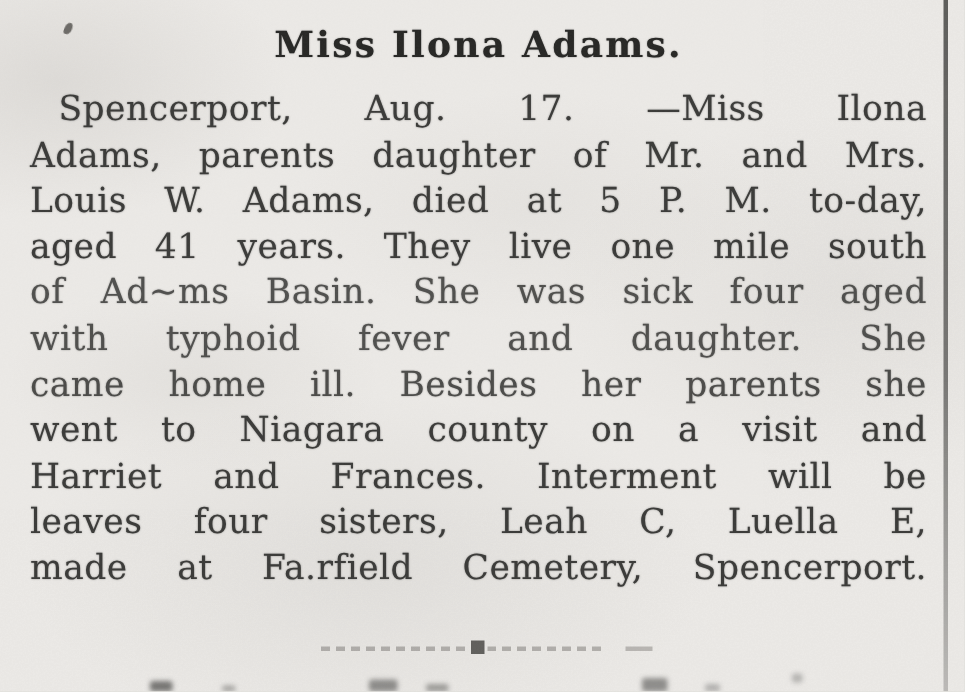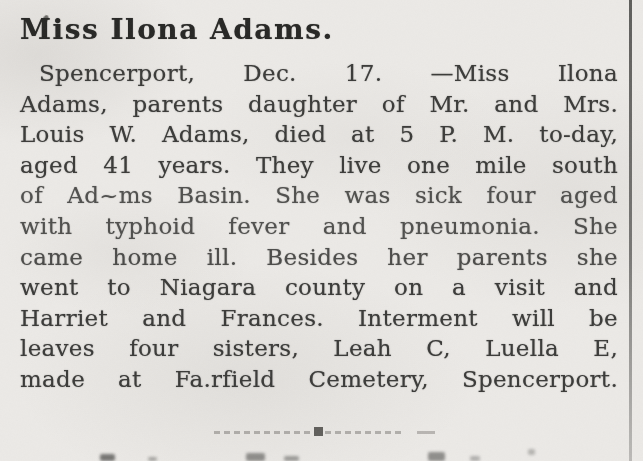--- a/index.html
+++ b/index.html
@@ -21,22 +21,23 @@
       #eceae7;
   }
   .noise { position: absolute; inset: 0; pointer-events: none; opacity: .8; }
 
   .column {
     position: absolute;
     left: 20px; top: 12px;
     width: 598px;
   }
   .headline {
+    text-align: center;
     font-weight: bold;
-    font-size: 28px;
+    font-size: 24px;
     letter-spacing: 1.5px;
     line-height: 36px;
     color: #262624;
     text-shadow: 0 0 1px rgba(40,40,38,0.55);
     margin: 0 0 10px 0;
   }
   .article-body {
     font-size: 23px;
     line-height: 30.6px;
     color: #3a3a38;
@@ -119,26 +120,26 @@
 <body>
 
 <div class="page">
 
   <div class="ink-speck"></div>
 
   <div class="column">
     <h1 class="headline">Miss Ilona Adams.</h1>
 
     <div class="article-body">
-      <div class="line indent">Spencerport, Dec. 17. —Miss Ilona</div>
+      <div class="line indent">Spencerport, Aug. 17. —Miss Ilona</div>
       <div class="line">Adams, parents daughter of Mr. and Mrs.</div>
       <div class="line">Louis W. Adams, died at 5 P. M. to-day,</div>
       <div class="line">aged 41 years. They live one mile south</div>
       <div class="line">of Ad~ms Basin. She was sick four aged</div>
-      <div class="line">with typhoid fever and pneumonia. She</div>
+      <div class="line">with typhoid fever and daughter. She</div>
       <div class="line">came home ill. Besides her parents she</div>
       <div class="line">went to Niagara county on a visit and</div>
       <div class="line">Harriet and Frances. Interment will be</div>
       <div class="line">leaves four sisters, Leah C, Luella E,</div>
       <div class="line">made at Fa.rfield Cemetery, Spencerport.</div>
     </div>
   </div>
 
   <div class="divider">
     <div class="dashes seg-left"></div>

